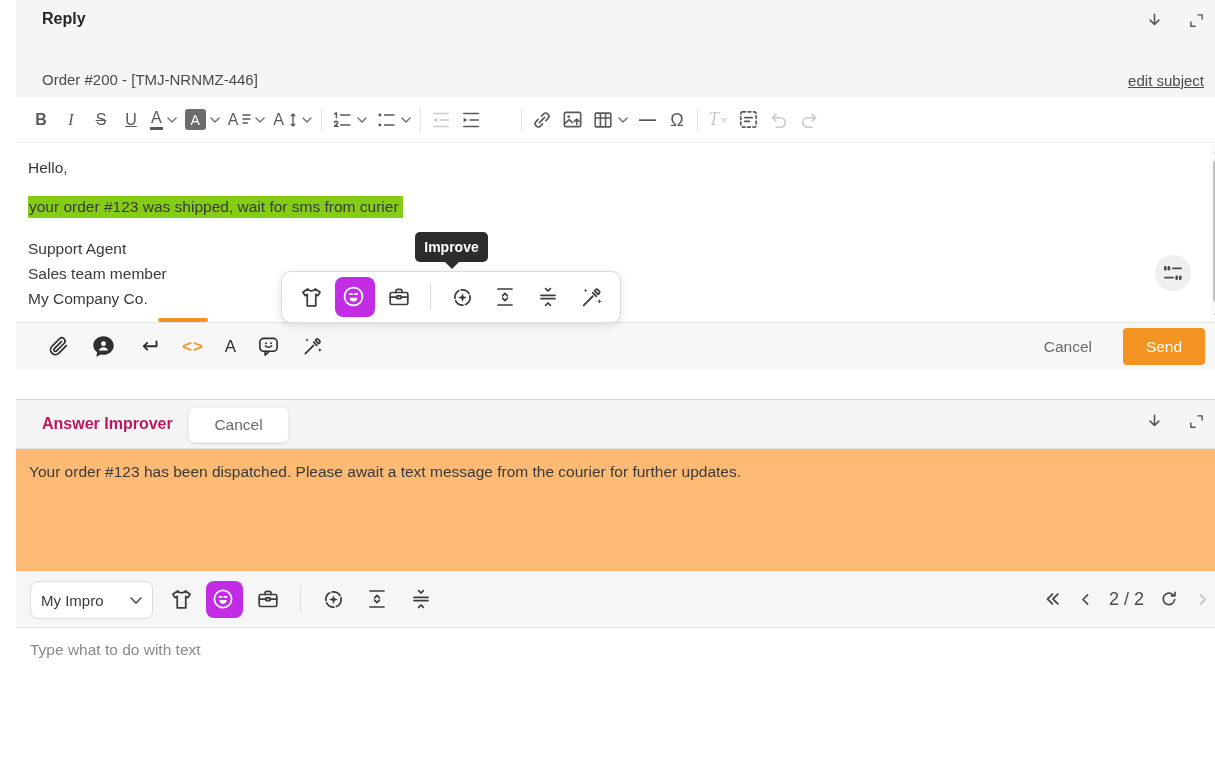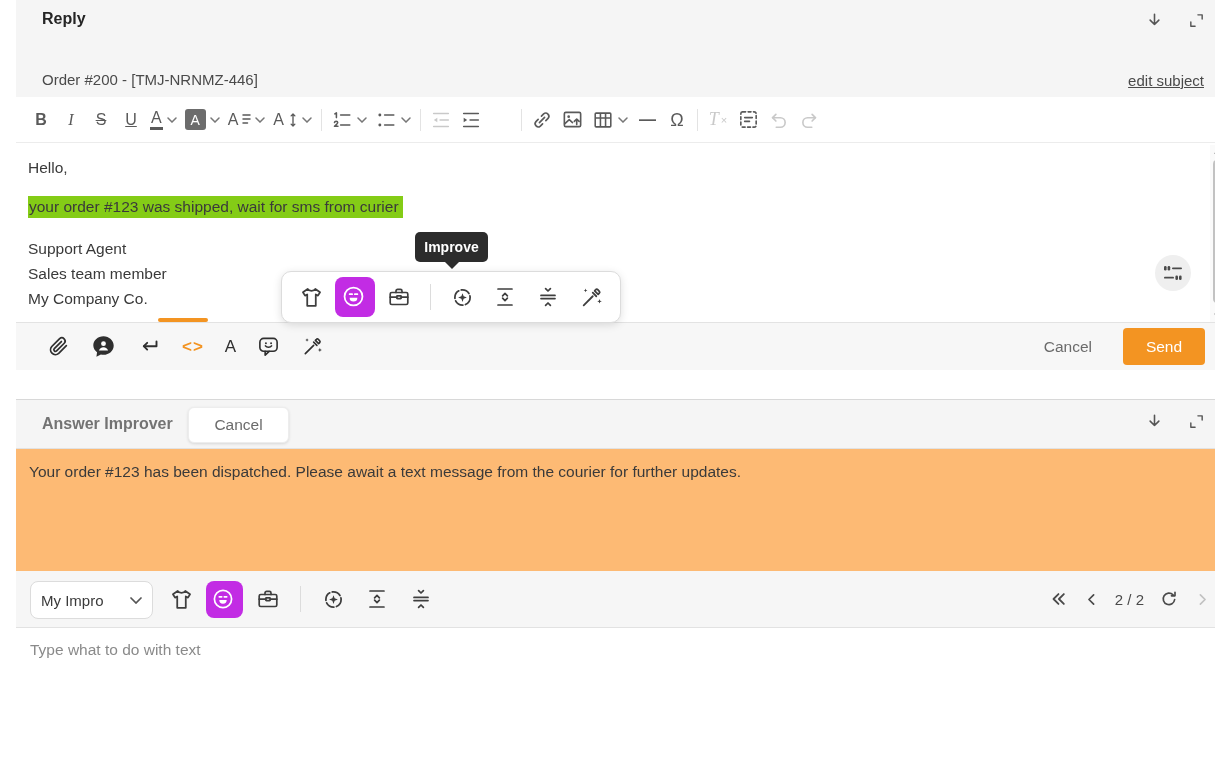--- a/index.html
+++ b/index.html
@@ -70,38 +70,38 @@
   .rf-icons .icon-btn { color:#2f2f2f; }
   .code-g { color:#f39422; font-weight:bold; font-size:17px; letter-spacing:1px; }
   .purple { color:#b836dd; }
   .spacer { flex:1; }
   .cancel-txt { background:none; border:none; color:#6b6b6b; font-size:15.5px; margin-right:25px; cursor:pointer; }
   .send-btn { width:82px; height:37px; background:#f39422; color:#fff; border:none; border-radius:4px; font-size:15.5px; cursor:pointer; }
 
   
   .imp { position:absolute; left:0; top:399px; width:100%; height:370px; border-top:1px solid #d8d8d8; }
   .imp-header { position:absolute; left:0; top:0; width:100%; height:49px; background:#f5f5f5; border-bottom:1px solid #e2e2e2; }
-  .imp-title { position:absolute; left:26px; top:15px; font-size:16px; font-weight:bold; color:#737373; }
+  .imp-title { position:absolute; left:26px; top:15px; font-size:16px; font-weight:bold; color:#be185d; }
   .imp-cancel { position:absolute; left:172px; top:7px; width:101px; height:36px; background:#fff; border:1px solid #ededed; border-radius:6px; box-shadow:0 1px 3px rgba(0,0,0,0.12); color:#6b6b6b; font-size:15.5px; cursor:pointer; }
   .imp-hdr-icons { position:absolute; right:26px; top:12px; display:flex; gap:24px; align-items:center; }
 
   .imp-content { position:absolute; left:0; top:49px; width:100%; height:122px; background:#fdba74; }
   .imp-text { position:absolute; left:13px; top:14px; font-size:15.5px; color:#3a3a3a; }
   .use-btn { position:absolute; left:1017px; top:128px; width:177px; height:36px; background:#f39422; color:#fff; border:none; border-radius:4px; font-size:15.5px; display:flex; align-items:center; justify-content:center; gap:9px; cursor:pointer; }
   .use-check { font-size:15px; }
 
   .imp-toolbar { position:absolute; left:0; top:171px; width:100%; height:57px; background:#f6f6f6; border-bottom:1px solid #e2e2e2; }
   .preset { position:absolute; left:14px; top:10px; width:123px; height:38px; background:#fff; border:1px solid #dcdcdc; border-radius:8px; display:flex; align-items:center; padding:0 10px; font-size:15px; color:#3a3a3a; cursor:pointer;justify-content:flex-end; }
   .preset-val { flex:1; white-space:nowrap; overflow:hidden; }
   .imp-tools { position:absolute; left:146px; top:0; height:100%; display:flex; align-items:center; gap:6px; color:#3e3e3e; }
   .imp-tools .ai-btn.sel { width:37px; height:37px; }
   .pager { position:absolute; right:20px; top:0; height:100%; display:flex; align-items:center; gap:15px; color:#4a4a4a; }
   .pager .icon-btn { color:#4a4a4a; }
   .pager .disabled { color:#c2c2c2; }
-  .page-num { font-size:15px; }
+  .page-num { font-size:18px; }
 
   .imp-input { position:absolute; left:0; top:228px; width:100%; height:88px; background:#fff; }
   .imp-input textarea { width:100%; height:100%; border:none; outline:none; resize:none; font-family:"Liberation Sans", sans-serif; font-size:15.5px; color:#000000; padding:13px 14px; background:transparent; }
   .imp-input textarea::placeholder { color:#8a8a8a; opacity:1; }
 
   .imp-footer { position:absolute; left:0; top:316px; width:100%; height:54px; background:#f5f5f5; border-top:1px solid #e8e8e8; }
   .improve-btn { position:absolute; left:20px; top:8px; width:112px; height:39px; background:#f4cda1; color:#fff; border:none; border-radius:6px; font-size:15.5px; cursor:default; }
 
   svg.ic { display:block; }
 </style>

